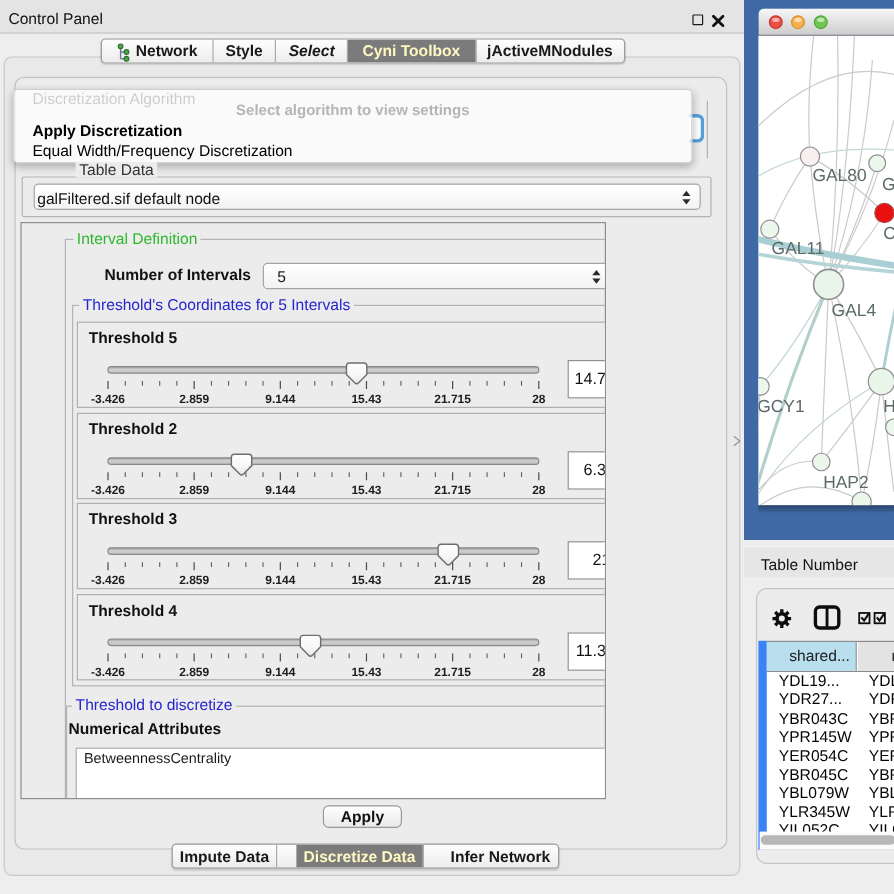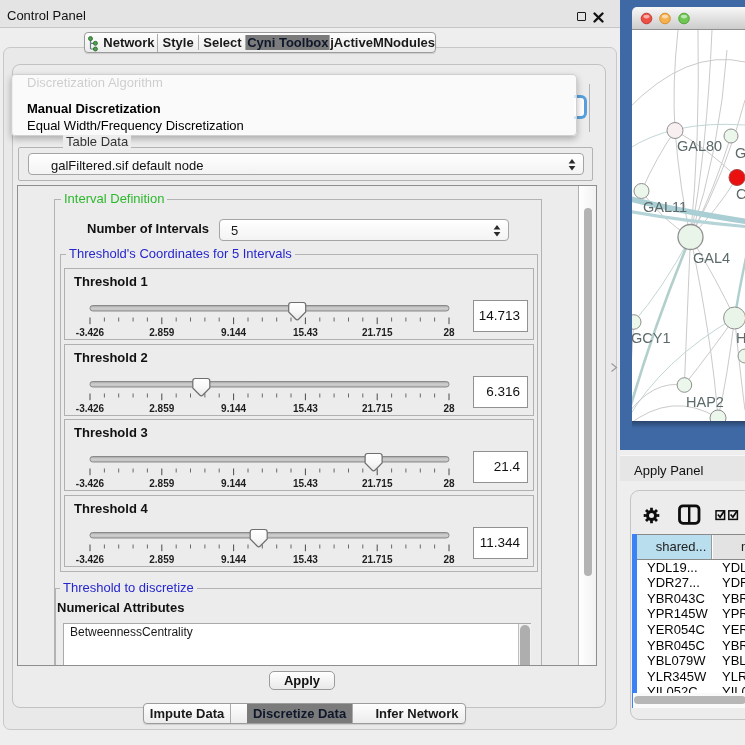--- a/index.html
+++ b/index.html
@@ -7,35 +7,35 @@
 .abs{position:absolute;}
 
 #titlebar{left:0;top:0;width:620px;height:28px;background:#e4e4e4;border-bottom:1px solid #c6c6c6;}
 #titlebar .t{position:absolute;left:7px;top:8px;font-size:13px;color:#111;}
 #minbtn{position:absolute;left:577px;top:12px;width:8.5px;height:8.5px;border:1.5px solid #1a1a1a;border-radius:1px;}
 #closebtn{position:absolute;left:593px;top:11px;}
 
 .seg{display:flex;border:1px solid #9b9b9b;border-radius:4px;background:linear-gradient(#fefefe,#ececec);box-shadow:0 1px 1px rgba(0,0,0,0.12);overflow:hidden;}
 .seg .s{display:flex;align-items:center;justify-content:center;border-right:1px solid #ababab;color:#191919;white-space:nowrap;font-weight:bold;}
 .seg .s:last-child{border-right:none;}
-.seg .sel{background:#7b7b7b;color:#0f172a;}
-#toptabs{left:84px;top:32px;width:352px;height:21px;z-index:6;align-items:center;}
+.seg .sel{background:#7b7b7b;color:#fef9c3;}
+#toptabs{left:84px;top:32px;width:437px;height:21px;z-index:6;}
 #bottabs{left:143px;top:702.5px;width:323px;height:21px;z-index:6;gap:16px;}
 
 #pane1{left:3px;top:47px;width:614px;height:683px;background:#e9e9e9;border:1px solid #c8c8c8;border-radius:7px;}
 #outer{left:12px;top:64px;width:594px;height:644px;background:#ececec;border:1px solid #c2c2c2;border-radius:8px;}
 
 .group{border:1px solid #b3b3b3;border-radius:2px;}
 .glabel{position:absolute;background:#ececec;padding:0 3px;line-height:13px;}
 #tdgroup{left:18px;top:147px;width:575px;height:34px;}
 #tdlabel{left:22px;top:135px;color:#333;margin-left:41px;}
 #tdcombo{left:28px;top:153px;width:556px;height:22px;background:linear-gradient(#ffffff,#f3f3f3);border:1px solid #a5a5a5;border-radius:4px;}
-#tdcombo .txt{position:absolute;left:22px;top:3.5px;color:#111;}
-
-#viewport{left:17px;top:185px;width:580px;height:481px;border:1px solid #8e8e8e;background:#ececec;overflow:hidden;}
+#tdcombo .txt{position:absolute;left:2px;top:3.5px;color:#111;}
+
+#viewport{left:17px;top:185px;width:488px;height:481px;border:1px solid #8e8e8e;background:#ececec;overflow:hidden;}
 #vsb{left:560px;top:0;width:19px;height:481px;background:linear-gradient(90deg,#ffffff,#f2f2f2);border-left:1px solid #b0b0b0;border-right:1px solid #9a9a9a;}
 #vsbthumb{left:566px;top:22px;width:7.5px;height:368px;background:#b3b3b3;border-radius:5px;}
 
 #ggroup{left:36px;top:13px;width:488px;height:500px;border:1px solid #b3b3b3;}
 #glabel1{left:43px;top:6px;color:#2eb82e;}
 #nilabel{left:69px;top:35px;font-weight:bold;color:#111;}
 #nicombo{left:201px;top:33px;width:290px;height:22px;background:linear-gradient(#ffffff,#f3f3f3);border:1px solid #a5a5a5;border-radius:4px;}
 #nicombo .txt{position:absolute;left:11px;top:3px;}
 #bgroup{left:42px;top:68px;width:478px;height:318px;border:1px solid #b3b3b3;}
 #blabel1{left:48px;top:61px;color:#2626cf;}
@@ -65,21 +65,21 @@
 #popup .i1{position:absolute;left:15px;top:26px;font-weight:bold;color:#000;}
 #popup .i2{position:absolute;left:15px;top:42.5px;color:#000;}
 
 #netpanel{left:620px;top:0;width:125px;height:450px;background:#3f69a5;}
 #nettitle{left:632px;top:7px;width:113px;height:23px;background:linear-gradient(#f8f8f8,#cccccc);border-bottom:1px solid #909090;border-top-left-radius:5px;}
 #netcanvas{left:632px;top:30px;width:113px;height:391px;background:#fff;}
 #netshadow{left:632px;top:421px;width:113px;height:7px;background:linear-gradient(rgba(0,0,0,0.35),rgba(0,0,0,0));}
 #tphead{left:620px;top:455px;width:125px;height:26px;background:#e6e6e6;border-top:1px solid #f6f6f6;}
 #tphead .t{position:absolute;left:14px;top:7px;color:#111;}
 #tpanel{left:630px;top:490px;width:130px;height:230px;background:#ececec;border:1px solid #c5c5c5;border-radius:9px;}
-#tbl{left:632px;top:534px;width:113px;height:174px;background:#fff;border-left:5px solid #3b82f6;border-bottom:1px solid #9a9a9a;}
+#tbl{left:632px;top:534px;width:113px;height:174px;background:#fff;border-left:7px solid #3b82f6;border-bottom:1px solid #9a9a9a;}
 #tblhead{position:absolute;left:0;top:0;width:113px;height:25.5px;border-top:1px solid #8a8a8a;border-bottom:1px solid #8a8a8a;}
 #hc1{position:absolute;left:0;top:0;width:75px;height:23.5px;background:#b9deee;border-right:1px solid #9a9a9a;text-align:center;text-indent:14px;line-height:23.5px;color:#222;}
 #hc2{position:absolute;left:76px;top:0;width:37px;height:23.5px;background:#e3e3e3;line-height:23.5px;color:#222;padding-left:28px;}
 .trow{position:absolute;left:0;width:113px;height:15.6px;line-height:15.6px;color:#050505;}
 .trow .c1{position:absolute;left:10px;}
 .trow .c2{position:absolute;left:85px;}
 #hsb{left:633px;top:692.5px;width:112px;height:15px;background:#fafafa;}
 #hsbthumb{position:absolute;left:1px;top:3.5px;width:112px;height:8px;background:#b7b7b7;border-radius:4px;}
 </style></head>
 <body>
@@ -92,21 +92,21 @@
     </svg></div>
 
 <div class="abs seg" id="toptabs">
   <div class="s" style="width:93px;"><svg width="12" height="17" viewBox="0 0 12 17" style="margin-right:4px;margin-top:1px;">
         <path d="M3.5,4 L3.5,14 M3.5,8.3 L8.3,8.3 M3.5,14 L8.3,14" fill="none" stroke="#6b7b8b" stroke-width="1.2"></path>
         <circle cx="3.5" cy="3.6" r="2" fill="#4ba34b" stroke="#2e6b2e" stroke-width="0.9"></circle>
         <circle cx="8.4" cy="8.3" r="2" fill="#4ba34b" stroke="#2e6b2e" stroke-width="0.9"></circle>
         <circle cx="8.4" cy="14" r="2" fill="#4ba34b" stroke="#2e6b2e" stroke-width="0.9"></circle>
       </svg>Network</div>
   <div class="s" style="width:53px;">Style</div>
-  <div class="s" style="width:60px;">Select</div>
+  <div class="s" style="width:60px;font-style:italic;">Select</div>
   <div class="s sel" style="width:107px;">Cyni Toolbox</div>
   <div class="s" style="width:124px;">jActiveMNodules</div>
 </div>
 
 <div class="abs" id="pane1"></div>
 <div class="abs" id="outer"></div>
 
 <div class="abs" id="ghostlabel">Discretization Algorithm</div>
 <div class="abs" id="dagroup"></div>
 <div class="abs" id="bluecombo"></div>
@@ -129,21 +129,21 @@
       <span class="txt">5</span>
       <svg width="8" height="12" viewBox="0 0 8 12" style="position:absolute;right:7px;top:5px;">
         <path d="M4,0 L7.4,4.4 L0.6,4.4 Z" fill="#2b2b2b"></path>
         <path d="M4,11.5 L7.4,7.1 L0.6,7.1 Z" fill="#2b2b2b"></path>
       </svg>
     </div>
   <div class="abs" id="bgroup"></div>
   <div class="abs glabel" id="blabel1">Threshold's Coordinates for 5 Intervals</div>
 
   <div class="thp" style="top:82px;">
-      <div class="tl">Threshold 1</div>
+      <div class="tl">Threshold 5</div>
       <svg width="470" height="72">
 <defs>
           <linearGradient id="tg" x1="0" y1="0" x2="0" y2="1">
             <stop offset="0" stop-color="#9e9e9e"></stop>
             <stop offset="0.45" stop-color="#d0d0d0"></stop>
             <stop offset="1" stop-color="#bdbdbd"></stop>
           </linearGradient>
 <linearGradient id="th" x1="0" y1="0" x2="0" y2="1">
             <stop offset="0" stop-color="#ffffff"></stop>
             <stop offset="0.55" stop-color="#f7f7f7"></stop>
@@ -321,21 +321,22 @@
 </div>
 
 <div class="abs" id="applybtn">Apply</div>
 <div class="abs seg" id="bottabs">
   <div class="s" style="width:97px;">Impute Data</div>
   <div class="s sel" style="width:118px;">Discretize Data</div>
   <div class="s" style="width:107px;">Infer Network</div>
 </div>
 
 <div class="abs" id="popup">
-    <div class="i1">Manual Discretization</div>
+    <div class="ph">Select algorithm to view settings</div>
+    <div class="i1">Apply Discretization</div>
     <div class="i2">Equal Width/Frequency Discretization</div>
   </div>
 
 <svg class="abs" style="left:610px;top:363px;" width="8" height="9">
     <path d="M1.5,0.5 L6.5,4.5 L1.5,8.5" fill="none" stroke="#9a9a9a" stroke-width="1.2"></path>
   </svg>
 <div class="abs" id="netpanel"></div>
 <div class="abs" id="nettitle">
 <svg width="113" height="23">
       <circle cx="14.5" cy="11.5" r="5.3" fill="#ee4f45" stroke="#c33a31" stroke-width="1"></circle>
@@ -398,21 +399,21 @@
     <text x="61" y="233">GAL4</text>
     <text x="-1" y="313">GCY1</text>
     <text x="104" y="313">H</text>
     <text x="54" y="377">HAP2</text>
   </g>
 </svg>
 </div>
 <div class="abs" id="netshadow"></div>
 
 <div class="abs" id="tphead">
-    <span class="t">Apply Panel</span>
+    <span class="t">Table Number</span>
   </div>
 <div class="abs" id="tpanel"></div>
 <svg class="abs" style="left:641px;top:504px;" width="104" height="24" viewBox="0 0 104 24">
   <g fill="#0d0d0d">
     <path d="M15.83,10.14 L18.27,10.09 L18.27,12.91 L15.83,12.86 L15.48,13.84 L15.23,14.31 L17.00,16.00 L15.00,18.00 L13.31,16.23 L12.36,16.68 L11.86,16.83 L11.91,19.27 L9.09,19.27 L9.14,16.83 L8.16,16.48 L7.69,16.23 L6.00,18.00 L4.00,16.00 L5.77,14.31 L5.32,13.36 L5.17,12.86 L2.73,12.91 L2.73,10.09 L5.17,10.14 L5.52,9.16 L5.77,8.69 L4.00,7.00 L6.00,5.00 L7.69,6.77 L8.64,6.32 L9.14,6.17 L9.09,3.73 L11.91,3.73 L11.86,6.17 L12.84,6.52 L13.31,6.77 L15.00,5.00 L17.00,7.00 L15.23,8.69 L15.68,9.64 Z"></path>
     <circle cx="10.5" cy="11.5" r="2.5" fill="#ececec"></circle>
   </g>
   <rect x="38.5" y="1.8" width="19.5" height="17.5" rx="3.5" fill="none" stroke="#0d0d0d" stroke-width="2.8"></rect>
   <line x1="48.2" y1="1.8" x2="48.2" y2="19.3" stroke="#0d0d0d" stroke-width="2.4"></line>
   <g stroke="#0d0d0d" fill="none">

